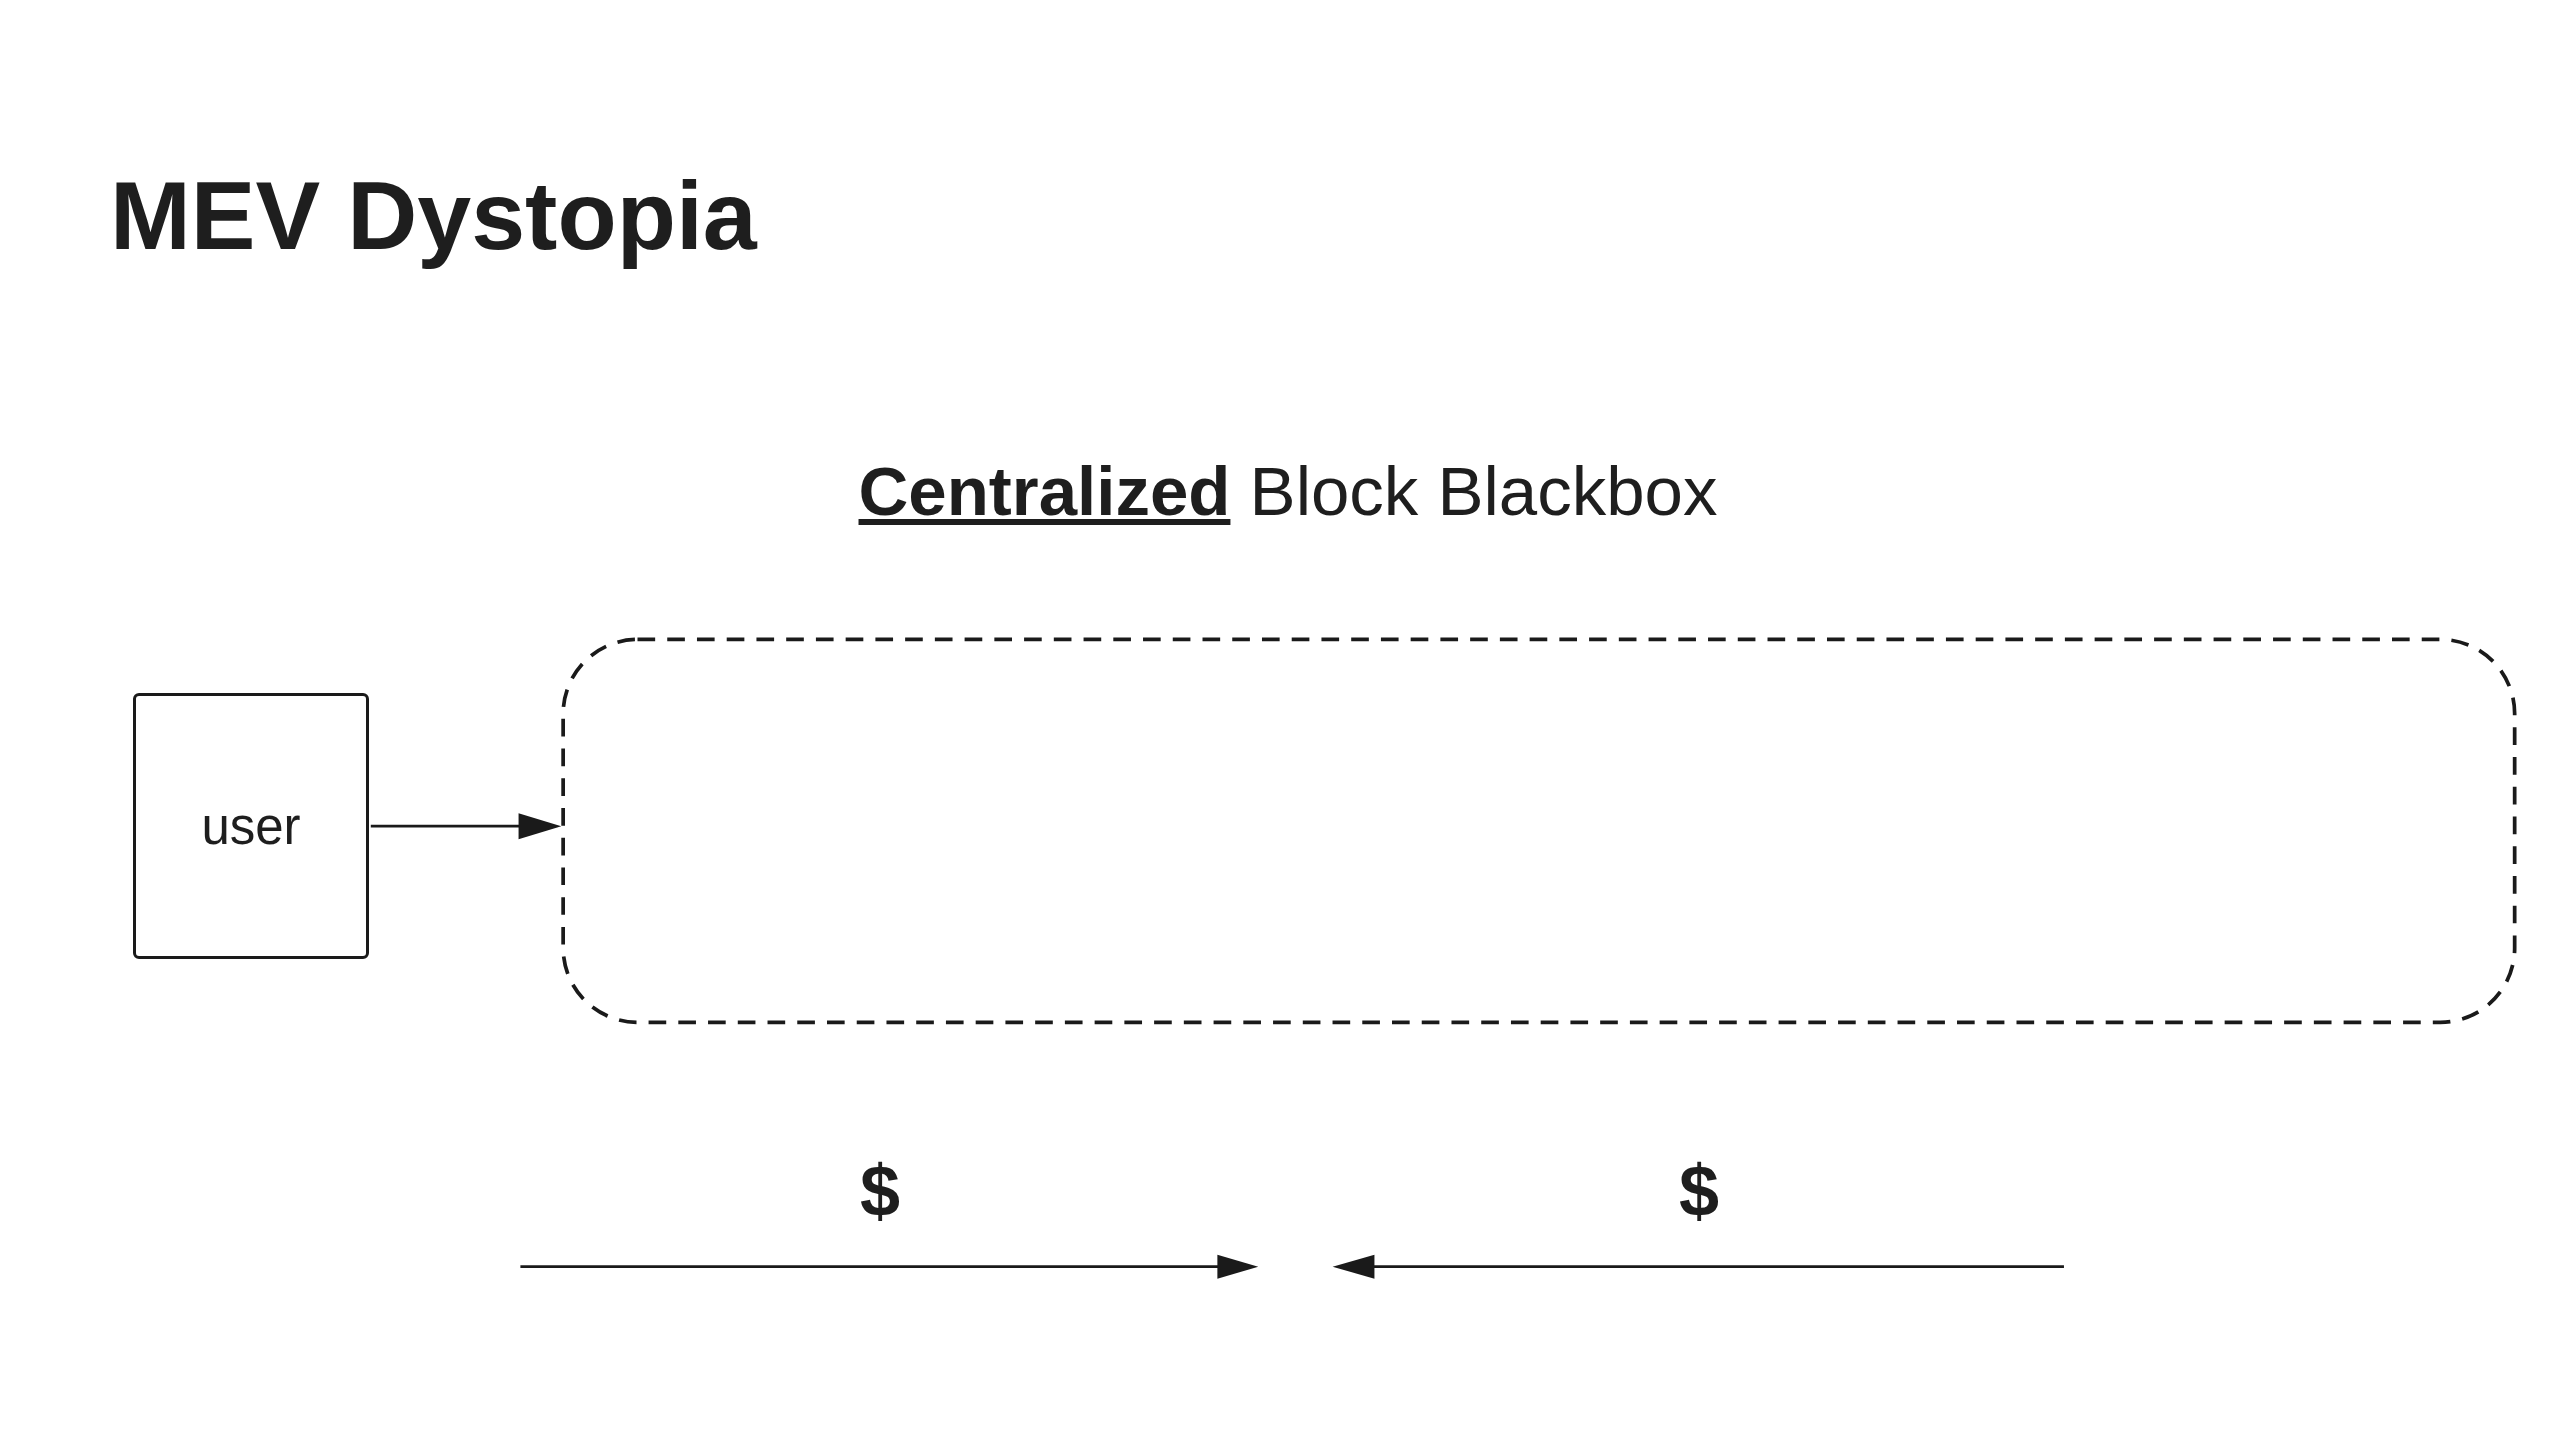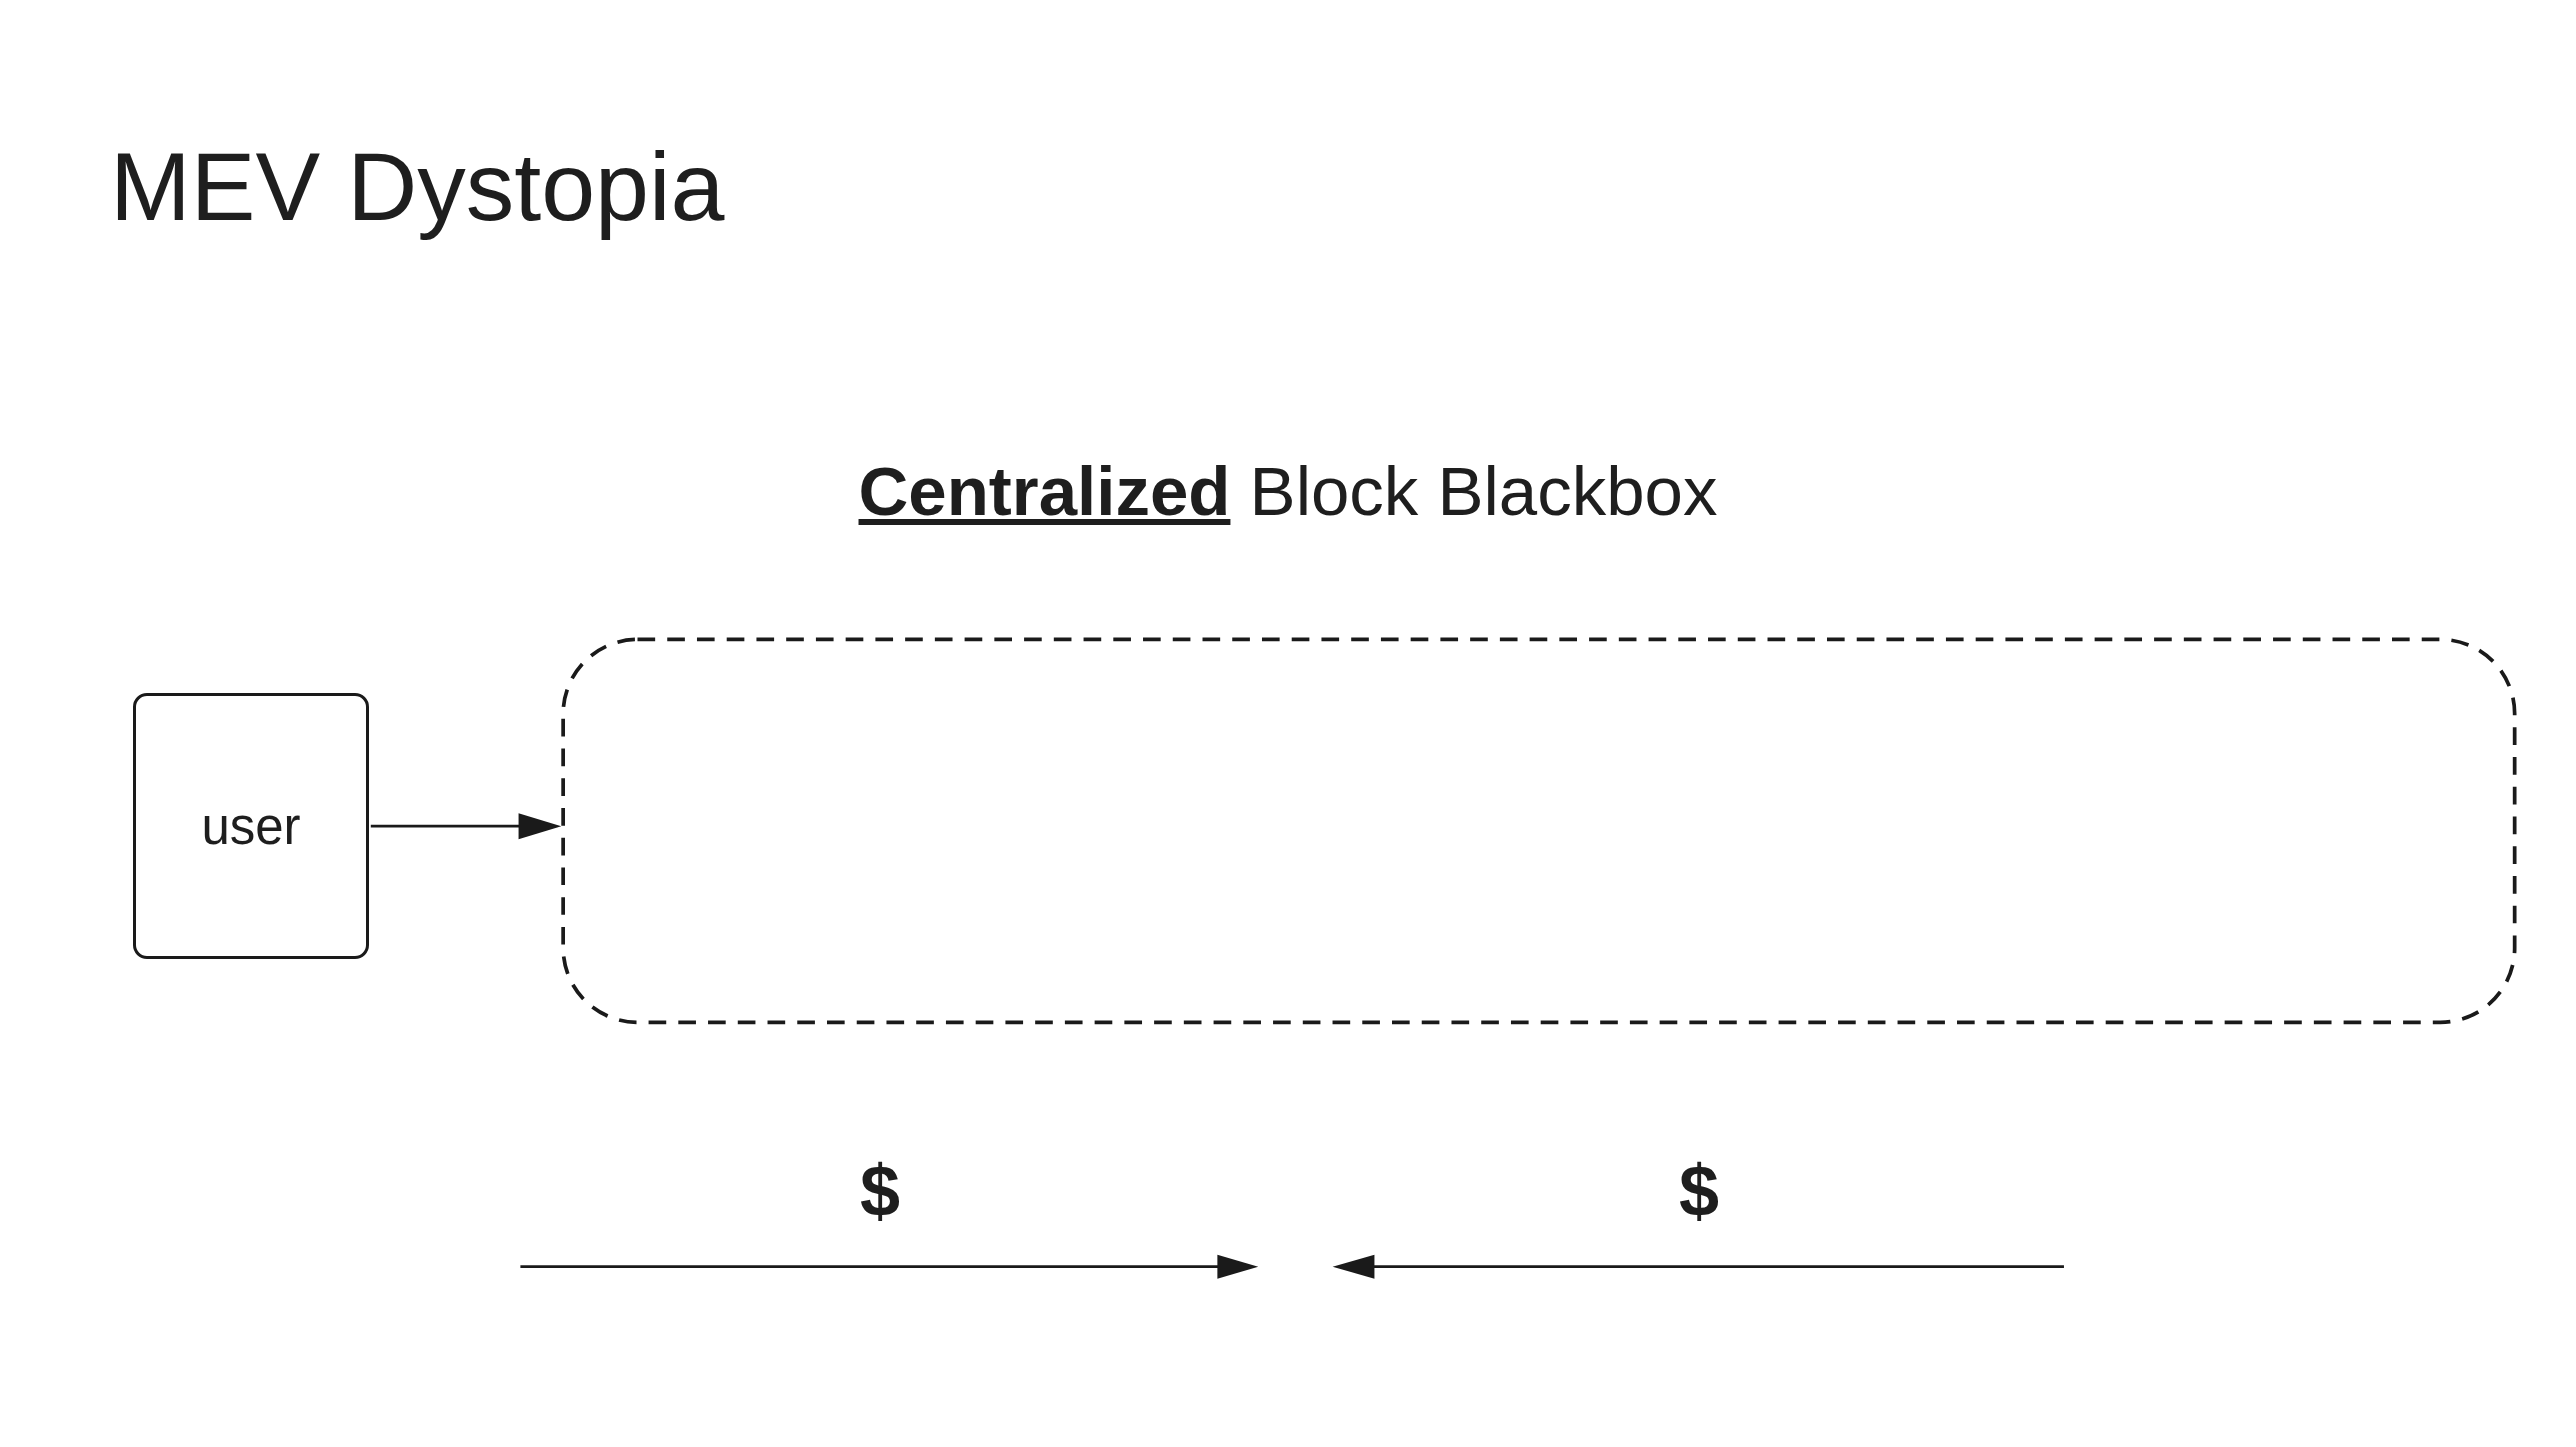--- a/index.html
+++ b/index.html
@@ -30,23 +30,23 @@
   .shape-layer .arrow-head { fill: var(--stroke); stroke: none; }
   .shape-layer .dashed-rect {
     fill: none;
     stroke: var(--stroke);
     stroke-width: 4;
     stroke-dasharray: 19 13;
   }
   .page-title {
     position: absolute;
     left: 110px;
-    top: 134px;
+    top: 163px;
     font-size: 97px;
-    font-weight: 400;
+    font-weight: 700;
     line-height: 1.1;
     white-space: nowrap;
     text-align: right;
   }
   .section-heading {
     position: absolute;
     left: 0;
     top: 454px;
     width: 100%;
     text-align: center;
@@ -56,21 +56,21 @@
   }
   .section-heading .bold { font-weight: 700; text-decoration: underline; }
   .section-heading .regular { font-weight: 400; }
   .user-node {
     position: absolute;
     left: 133px;
     top: 693px;
     width: 236px;
     height: 266px;
     border: 3.7px solid var(--stroke);
-    border-radius: 14px;
+    border-radius: 6px;
     background: var(--background);
     display: flex;
     align-items: center;
     justify-content: center;
     font-size: 51px;
     line-height: 1;
   }
   .blackbox-label {
     position: absolute;
     left: 563px;

